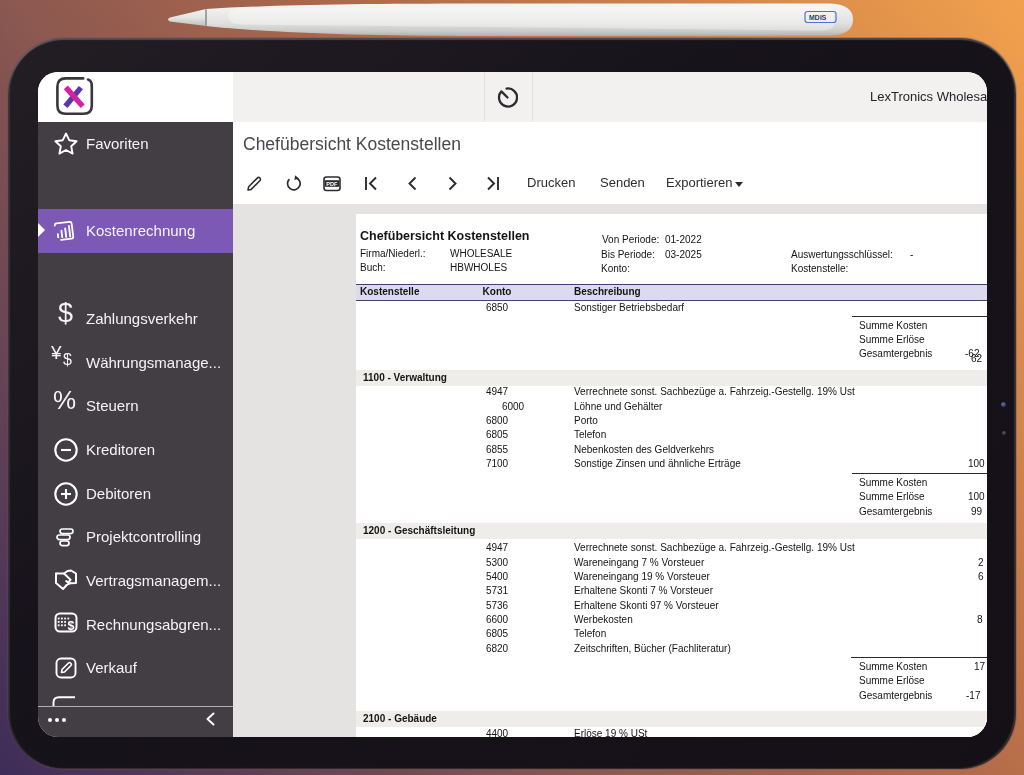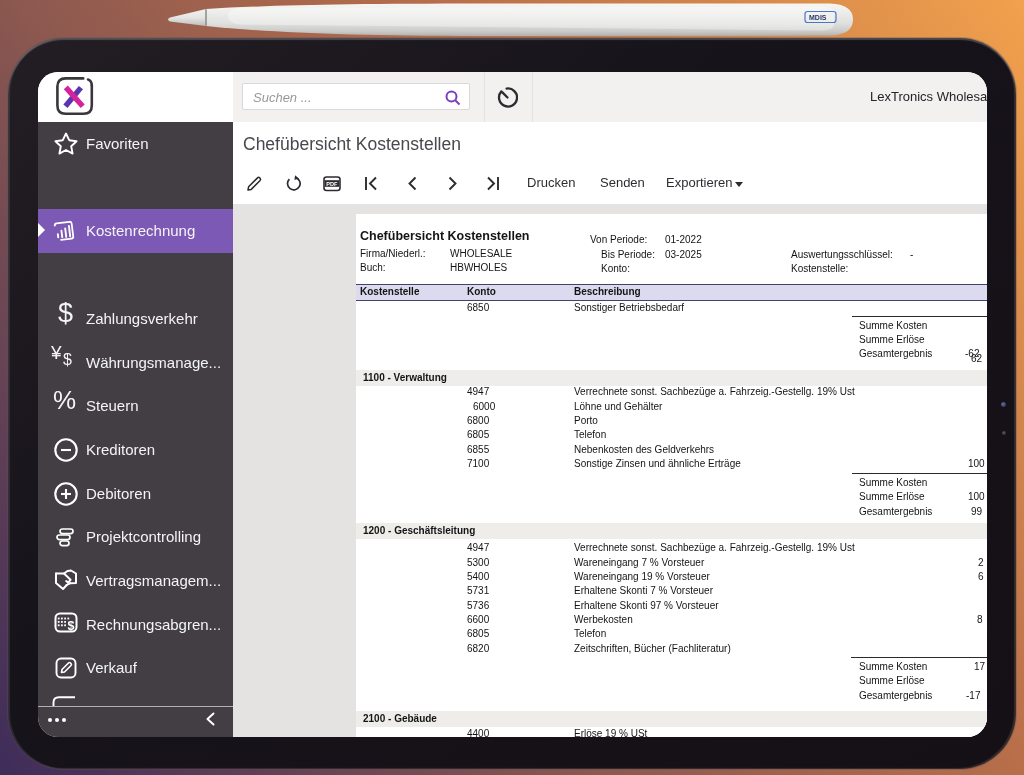--- a/index.html
+++ b/index.html
@@ -59,21 +59,21 @@
   .title { position:absolute; left:205px; top:62px; font-size:17.5px; color:#4b474e; }
   .toolbar { position:absolute; left:195px; top:88px; width:754px; height:44px; background:#fff; }
   .tbtxt { position:absolute; top:15px; font-size:13px; color:#2f2c31; }
 
   
   .content { position:absolute; left:195px; top:132px; width:754px; height:533px; background:#e5e3e1; }
   .page { position:absolute; left:318px; top:142px; width:760px; height:540px; background:#fff;
           font-size:10px; color:#141414; }
 
   .page .t  { position:absolute; white-space:nowrap; }
-  .page .kn { position:absolute; width:60px; text-align:left; white-space:nowrap; }
+  .page .kn { position:absolute; width:60px; text-align:center; white-space:nowrap; }
   .band { position:absolute; left:0; width:760px; height:16px; background:#eeedea; }
   .band span { position:absolute; left:7px; top:2px; font-weight:bold; }
   .hdr { position:absolute; left:0; top:70px; width:760px; height:17px; background:#dcdaef;
          border-top:1.5px solid #45416e; border-bottom:1.5px solid #45416e; }
   .hline { position:absolute; height:1px; background:#2a2a2a; }
   .b { font-weight:bold; }
 </style>
 </head>
 <body>
 
@@ -110,27 +110,20 @@
         <div class="lextr" style="left:637px;">LexTronics Wholesale GmbH</div>
       </div>
       <div class="logocell">
         <svg class="abs" style="left:18px; top:5px" width="38" height="39" viewBox="0 0 38 39">
           <path d="M 27.2 1.4 H 9.6 Q 1.4 1.4 1.4 9.6 V 28.6 Q 1.4 36.8 9.6 36.8 H 27.6 Q 35.8 36.8 35.8 28.6 V 8.6" fill="none" stroke="#3a363b" stroke-width="2.6" stroke-linecap="round"></path>
           <path d="M 32 2.5 Q 35.6 3.6 35.8 8.2" fill="none" stroke="#3a363b" stroke-width="2.6" stroke-linecap="round"></path>
           <path d="M 24.9 10.6 L 9.4 29.3" stroke="#5b35b0" stroke-width="5.4" fill="none"></path>
           <path d="M 9.8 10.4 L 26.7 29.3" stroke="#d6219c" stroke-width="5.4" fill="none"></path>
         </svg>
       </div>
-      <div class="search">
-        <span class="ph">Suchen ...</span>
-        <svg class="abs" style="right:8px; top:6px" width="16" height="16" viewBox="0 0 16 16">
-          <circle cx="6.5" cy="6.5" r="5" fill="none" stroke="#7a3fbe" stroke-width="2"></circle>
-          <line x1="10.5" y1="10.5" x2="14.5" y2="14.5" stroke="#7a3fbe" stroke-width="2"></line>
-        </svg>
-      </div>
       <svg class="abs" style="left:459px; top:15px" width="21" height="21" viewBox="0 0 21 21">
         <path d="M 4.4 4.4 A 9 9 0 1 0 9.6 1.6" fill="none" stroke="#2e2b30" stroke-width="2.3" stroke-linecap="round"></path>
         <line x1="10.5" y1="10.5" x2="5.4" y2="5.4" stroke="#2e2b30" stroke-width="2.3" stroke-linecap="round"></line>
       </svg>
 
       <div class="sidebar">
         <div class="sitem" style="top:0px">
           <svg class="ic" viewBox="0 0 28 28">
             <path d="M14 3.5 L17.2 10.2 L24.6 11.2 L19.2 16.3 L20.6 23.6 L14 20 L7.4 23.6 L8.8 16.3 L3.4 11.2 L10.8 10.2 Z" fill="none" stroke="#fff" stroke-width="1.9" stroke-linejoin="round"></path>
           </svg>
@@ -270,21 +263,21 @@
         <div class="abs" style="left:502px; top:22px; width:0; height:0; border-left:4.5px solid transparent; border-right:4.5px solid transparent; border-top:5.5px solid #2e2b30;"></div>
       </div>
 
       <div class="content"></div>
       <div class="page" id="pg">
         <div class="t b" style="left:4px; top:15px; font-size:12.5px;">Chefübersicht Kostenstellen</div>
         <div class="t" style="left:4px; top:34px;">Firma/Niederl.:</div>
         <div class="t" style="left:94px; top:34px;">WHOLESALE</div>
         <div class="t" style="left:4px; top:48px;">Buch:</div>
         <div class="t" style="left:94px; top:48px;">HBWHOLES</div>
-        <div class="t" style="left:234px; top:20px;">Von Periode:</div>
+        <div class="t" style="left:246px; top:20px;">Von Periode:</div>
         <div class="t" style="left:309px; top:20px;">01-2022</div>
         <div class="t" style="left:245px; top:35px;">Bis Periode:</div>
         <div class="t" style="left:309px; top:35px;">03-2025</div>
         <div class="t" style="left:245px; top:49px;">Konto:</div>
         <div class="t" style="left:435px; top:35px;">Auswertungsschlüssel:</div>
         <div class="t" style="left:554px; top:35px;">-</div>
         <div class="t" style="left:435px; top:49px;">Kostenstelle:</div>
 
         <div class="hdr"></div>
         <div class="t b" style="left:4px; top:72px;">Kostenstelle</div>
@@ -298,21 +291,21 @@
         <div class="t" style="left:615px; top:106px;margin-top:33px;">62</div>
         <div class="t" style="left:503px; top:120px;">Summe Erlöse</div>
         <div class="t" style="left:503px; top:134px;">Gesamtergebnis</div>
         <div class="t" style="left:609px; top:134px;">-62</div>
 
         <div class="band" style="top:156px;">
           <span>1100 - Verwaltung</span>
         </div>
         <div class="kn" style="left:111px; top:172px;">4947</div>
         <div class="t" style="left:218px; top:172px;">Verrechnete sonst. Sachbezüge a. Fahrzeig.-Gestellg. 19% Ust</div>
-        <div class="kn" style="left:117px; top:187px;">6000</div>
+        <div class="kn" style="left:127px; top:187px;">6000</div>
         <div class="t" style="left:218px; top:187px;">Löhne und Gehälter</div>
         <div class="kn" style="left:111px; top:201px;">6800</div>
         <div class="t" style="left:218px; top:201px;">Porto</div>
         <div class="kn" style="left:111px; top:215px;">6805</div>
         <div class="t" style="left:218px; top:215px;">Telefon</div>
         <div class="kn" style="left:111px; top:230px;">6855</div>
         <div class="t" style="left:218px; top:230px;">Nebenkosten des Geldverkehrs</div>
         <div class="kn" style="left:111px; top:244px;">7100</div>
         <div class="t" style="left:218px; top:244px;">Sonstige Zinsen und ähnliche Erträge</div>
         <div class="t" style="left:612px; top:244px;">100</div>

